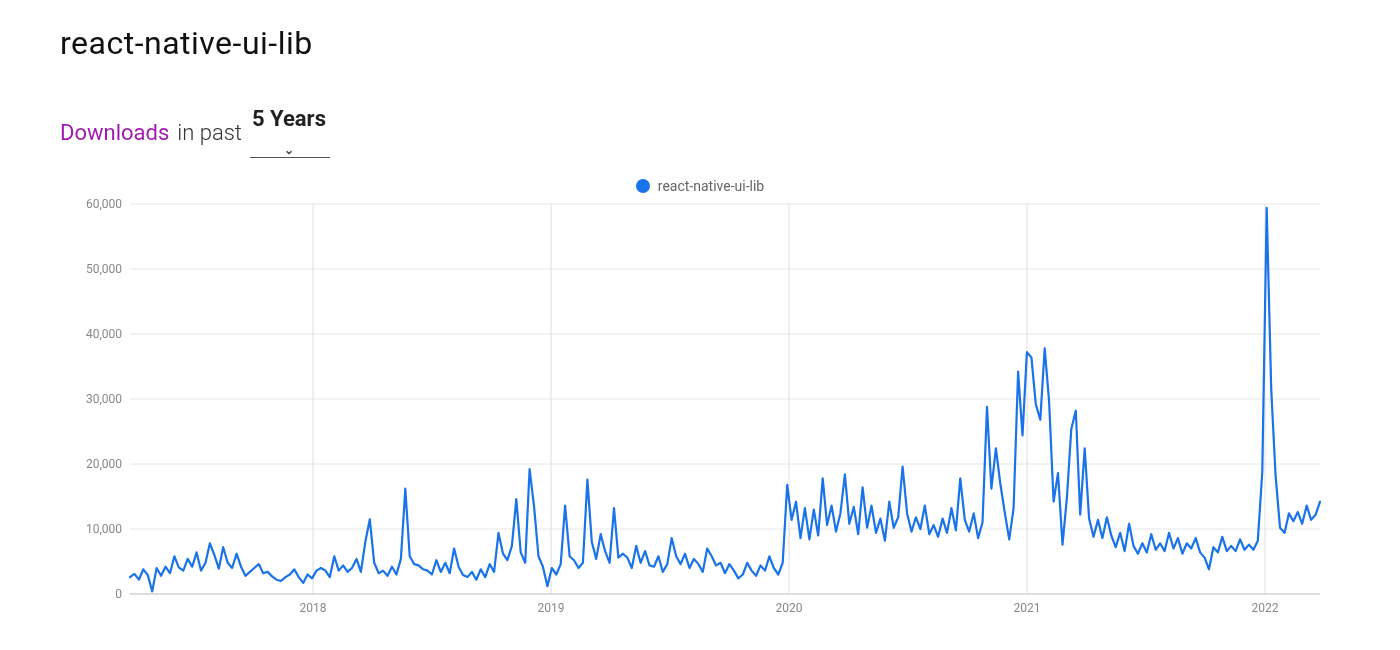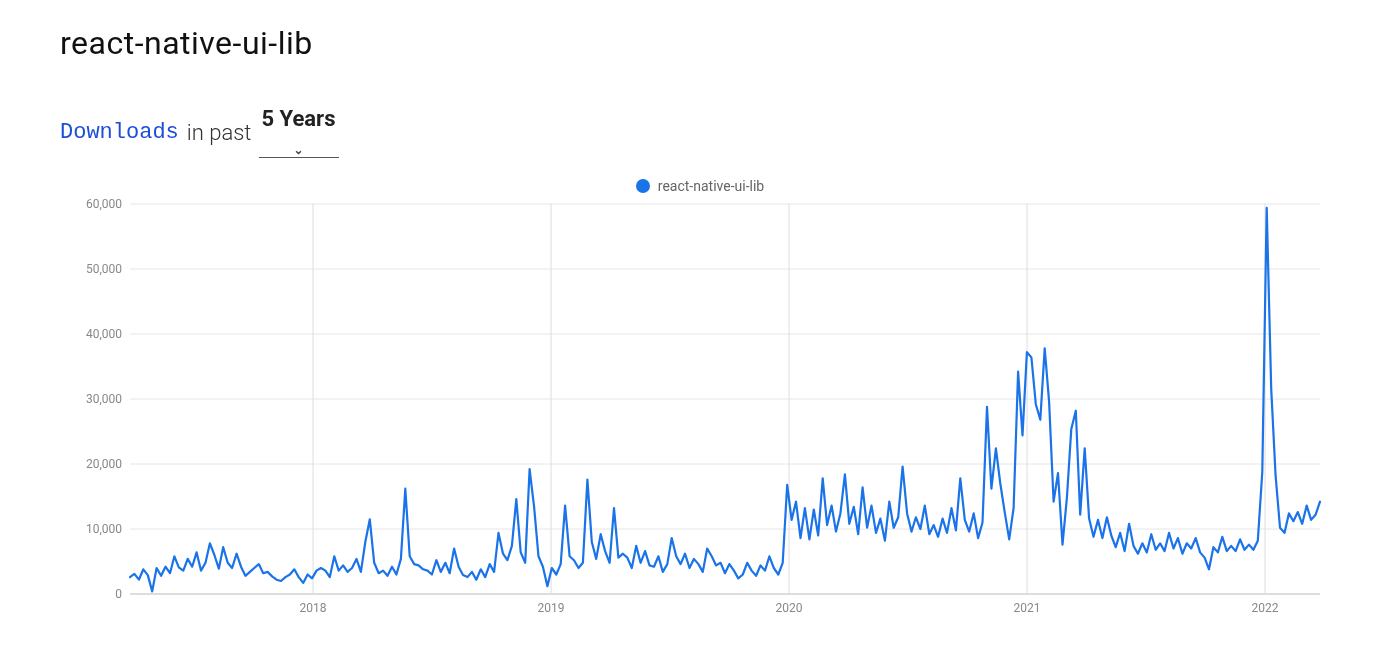--- a/index.html
+++ b/index.html
@@ -1,20 +1,20 @@
 <!DOCTYPE html>
 <html><head>
 <meta charset="utf-8">
 <style>
   * { box-sizing: border-box; }
   html, body { margin:0; padding:0; font-family: "Segoe UI", -apple-system, BlinkMacSystemFont, Roboto, sans-serif; background:#fff; color:#222; }
   .page { width:1400px; height:650px; padding:24px 60px 20px 60px; position:relative; }
   .title { font-size:32px; font-weight:400; color:#111; margin-bottom:44px; letter-spacing:0.5px; }
   .subline { font-size:22px; color:#333; margin-bottom:20px; display:flex; align-items:center; gap:8px; font-weight:300;}
-  .subline .strong { color:#1d4ed8; font-weight:400;font-family:Liberation Mono, monospace; }
+  .subline .strong { color:#a21caf; font-weight:400; }
   .range-select { display:inline-flex; align-items:center; border-bottom:1px solid #555; padding:0 4px 2px 2px; cursor:pointer; font-size:22px; color:#222; gap:10px; font-weight:700;flex-direction:column;}
   .range-select .chev { font-size:12px; color:#444; position:relative; top:2px;}
   .legend { text-align:center; font-size:14px; color:#666; margin-top:10px; }
   .legend-dot { display:inline-block; width:14px; height:14px; border-radius:50%; background:#1a73e8; vertical-align:-2px; margin-right:8px; }
   .chart-wrap { position:relative; width:1280px; height:430px; margin:0 auto; }
   svg.chart { display:block; }
   .axis-label { font-size:12px; fill:#888; font-family:inherit;}
   .grid-line { stroke:#e6e6e6; stroke-width:1; }
   .grid-line-v { stroke:#ddd; stroke-width:1;}
   .baseline { stroke:#bbb; stroke-width:1;}

